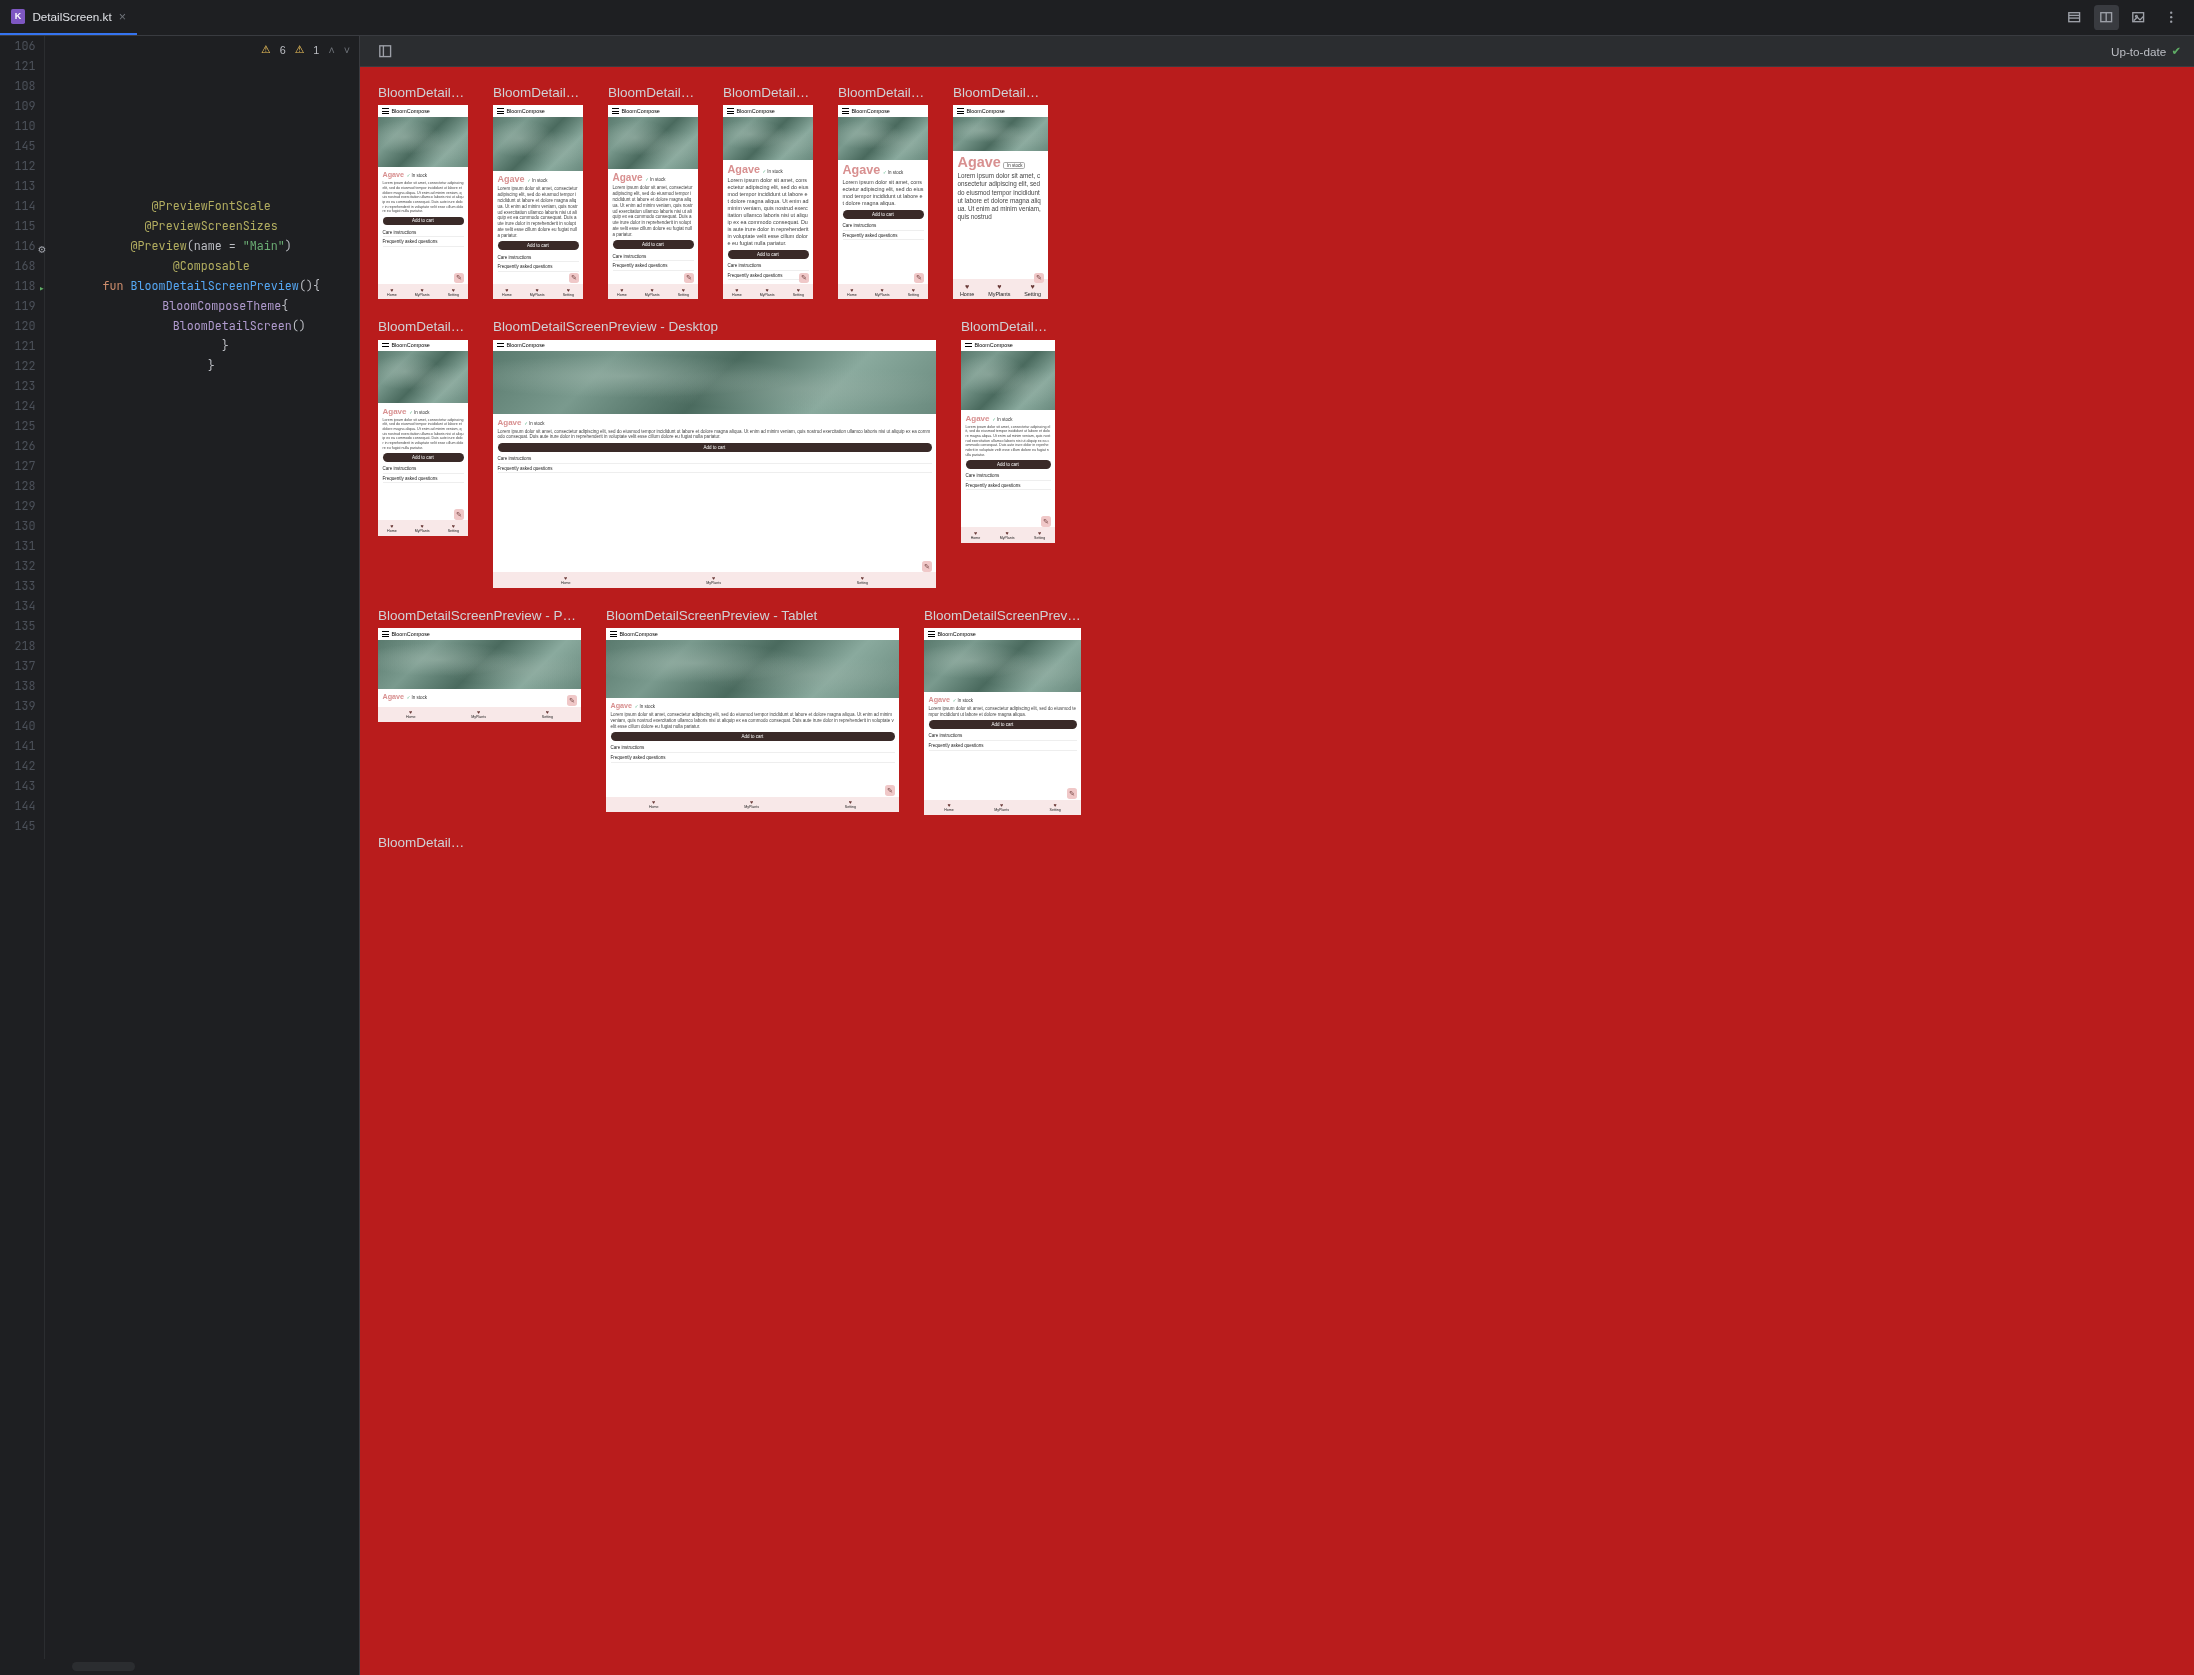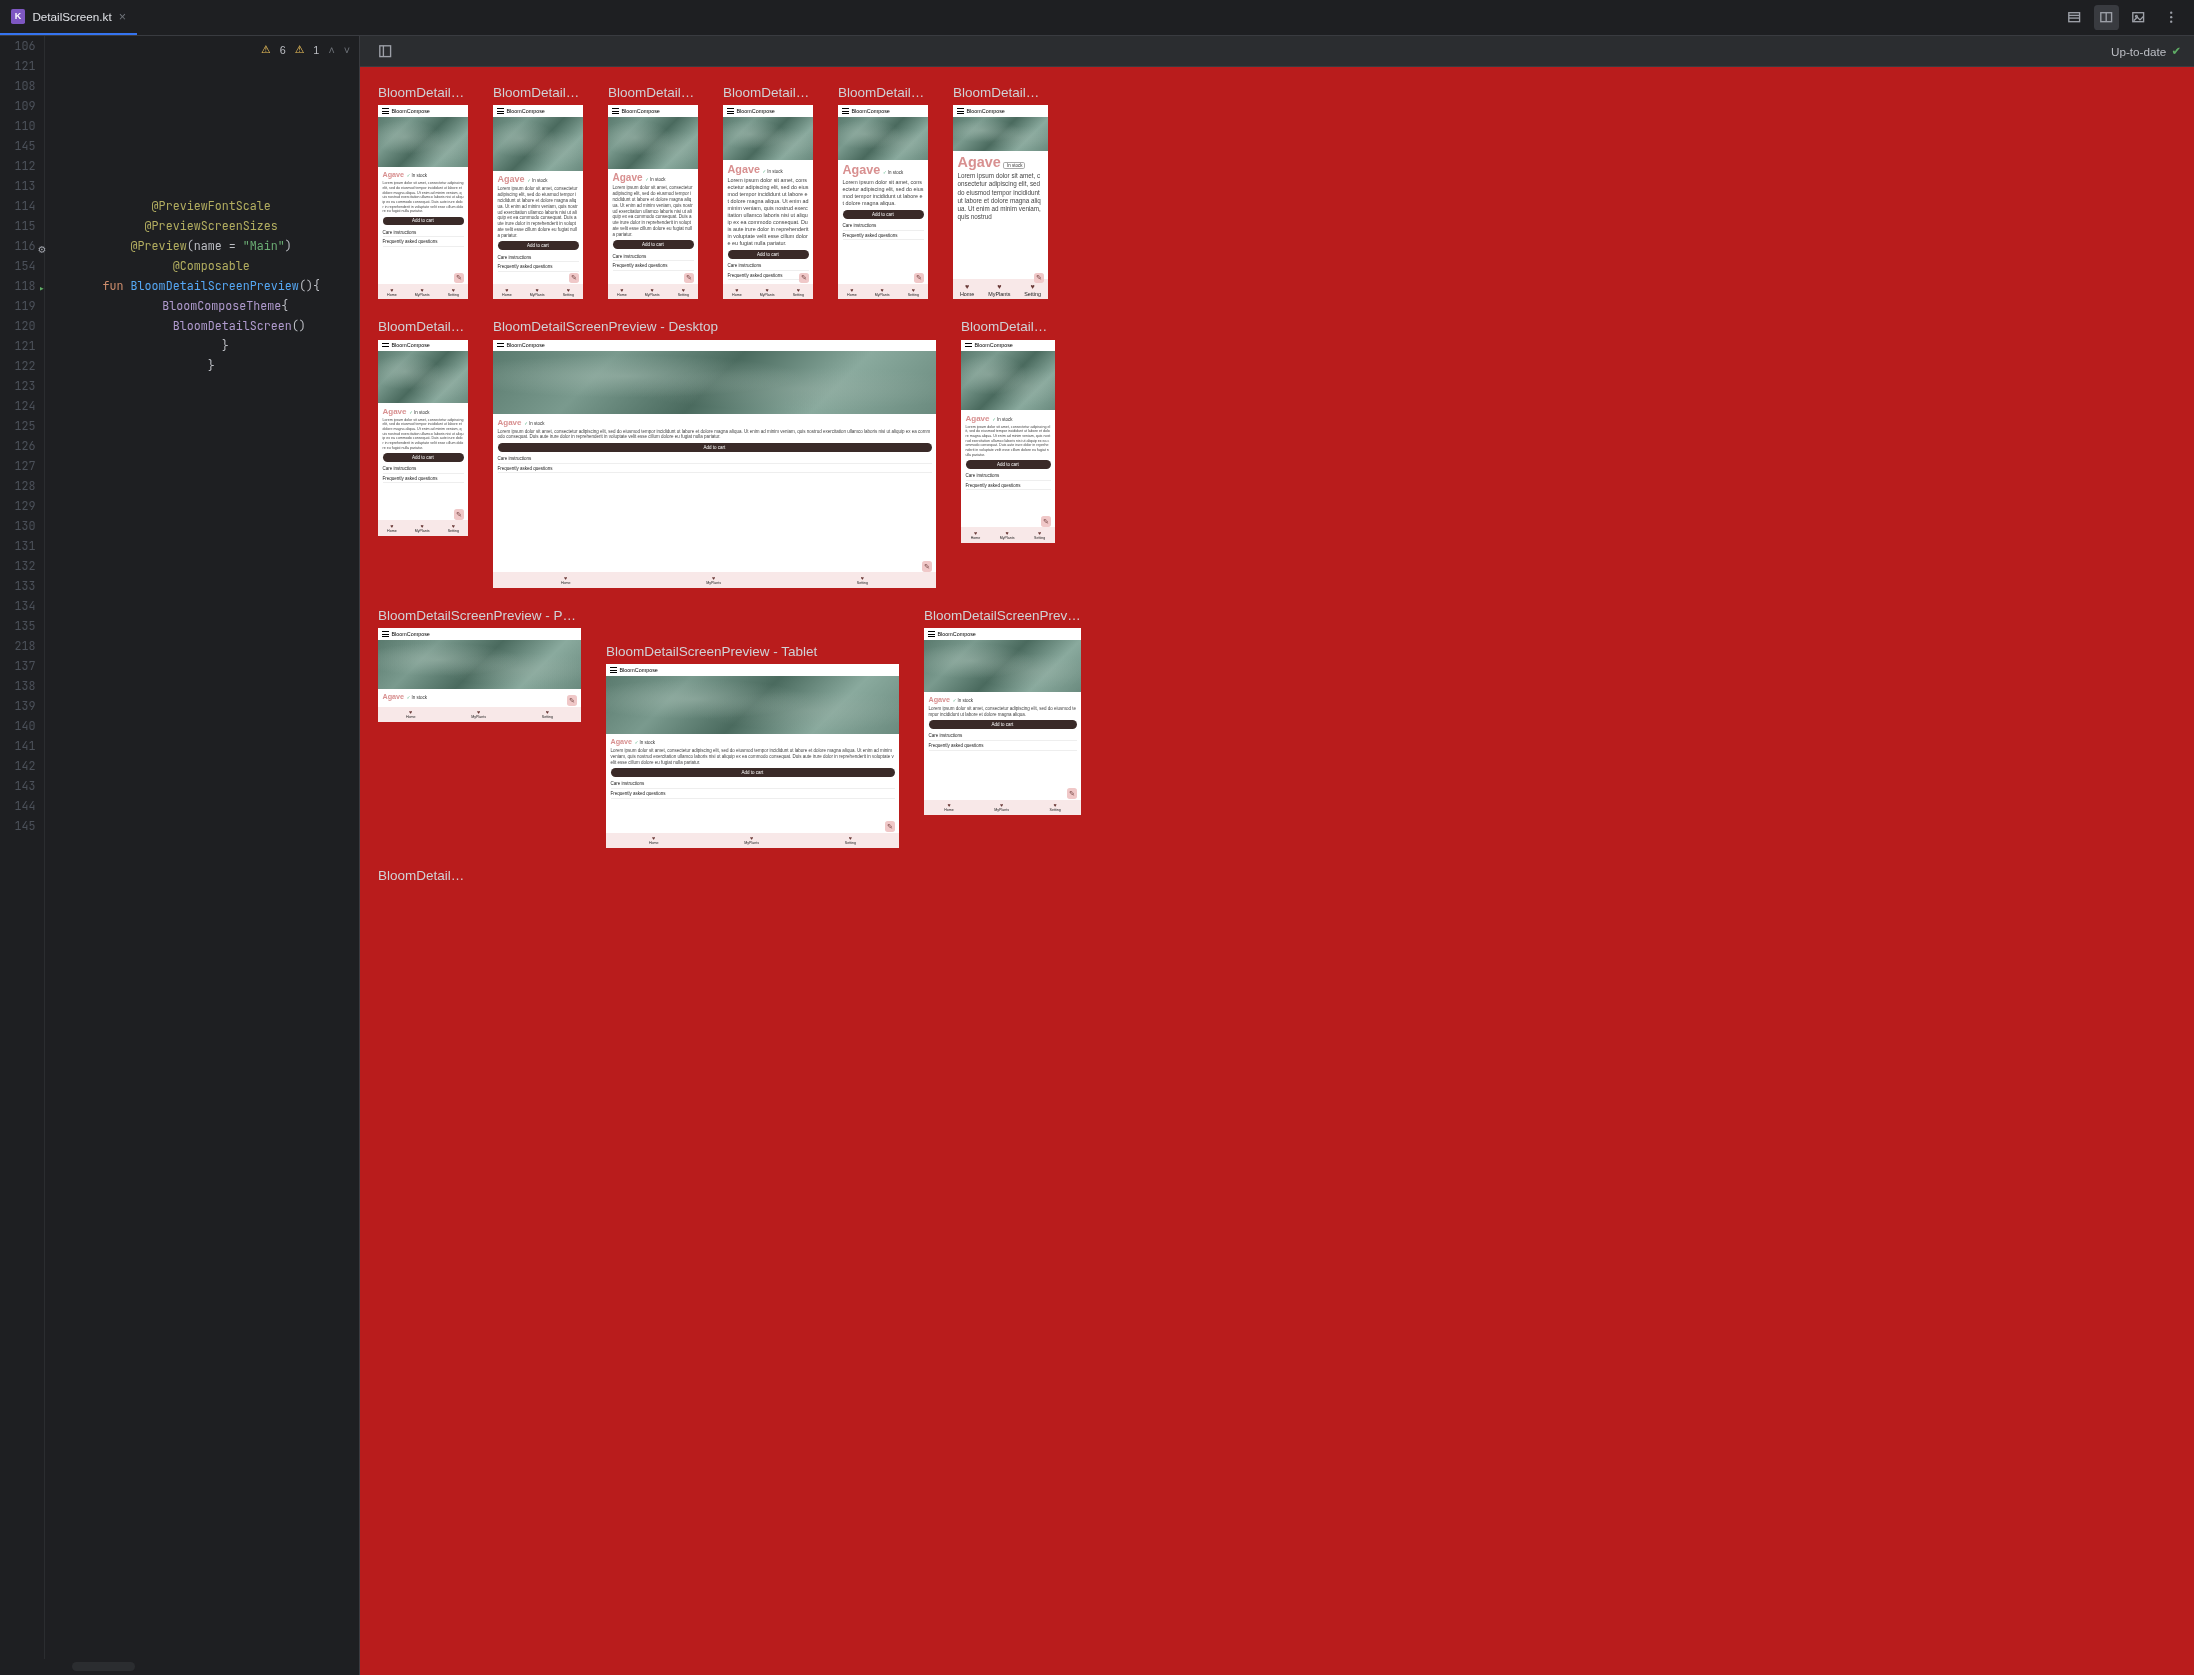--- a/index.html
+++ b/index.html
@@ -336,21 +336,21 @@
           <div class="gutter-line">121</div>
           <div class="gutter-line">108</div>
           <div class="gutter-line">109</div>
           <div class="gutter-line">110</div>
           <div class="gutter-line">145</div>
           <div class="gutter-line">112</div>
           <div class="gutter-line">113</div>
           <div class="gutter-line">114</div>
           <div class="gutter-line">115</div>
           <div class="gutter-line">116<span class="gutter-icon gear">⚙</span></div>
-          <div class="gutter-line">154</div>
+          <div class="gutter-line">168</div>
           <div class="gutter-line">118<span class="gutter-icon run">▸</span></div>
           <div class="gutter-line">119</div>
           <div class="gutter-line">120</div>
           <div class="gutter-line">121</div>
           <div class="gutter-line">122</div>
           <div class="gutter-line">123</div>
           <div class="gutter-line">124</div>
           <div class="gutter-line">125</div>
           <div class="gutter-line">126</div>
           <div class="gutter-line">127</div>
@@ -561,21 +561,21 @@
               <div class="dev-body"><span class="dev-plant">Agave</span><span class="dev-stock">In stock</span></div>
               <div class="dev-fab">✎</div>
               <div class="dev-nav">
                 <div class="dev-nav-item">Home</div>
                 <div class="dev-nav-item">MyPlants</div>
                 <div class="dev-nav-item">Setting</div>
               </div>
             </div>
           </div>
           <div class="preview-item">
-            <div class="preview-title" style="width: 293px; margin-top: 36px;">BloomDetailScreenPreview - Tablet</div>
+            <div class="preview-title" style="width: 293px;">BloomDetailScreenPreview - Tablet</div>
             <div class="device sz-tablet">
               <div class="dev-topbar">
                 <span class="dev-menu"></span>
                 <span>BloomCompose</span>
               </div>
               <div class="dev-img"></div>
               <div class="dev-body"><span class="dev-plant">Agave</span><span class="dev-stock">In stock</span><div class="dev-desc">Lorem ipsum dolor sit amet, consectetur adipiscing elit, sed do eiusmod tempor incididunt ut labore et dolore magna aliqua. Ut enim ad minim veniam, quis nostrud exercitation ullamco laboris nisi ut aliquip ex ea commodo consequat. Duis aute irure dolor in reprehenderit in voluptate velit esse cillum dolore eu fugiat nulla pariatur.</div><div class="dev-btn">Add to cart</div><div class="dev-section">Care instructions</div><div class="dev-section">Frequently asked questions</div></div>
               <div class="dev-fab">✎</div>
               <div class="dev-nav">
                 <div class="dev-nav-item">Home</div>

